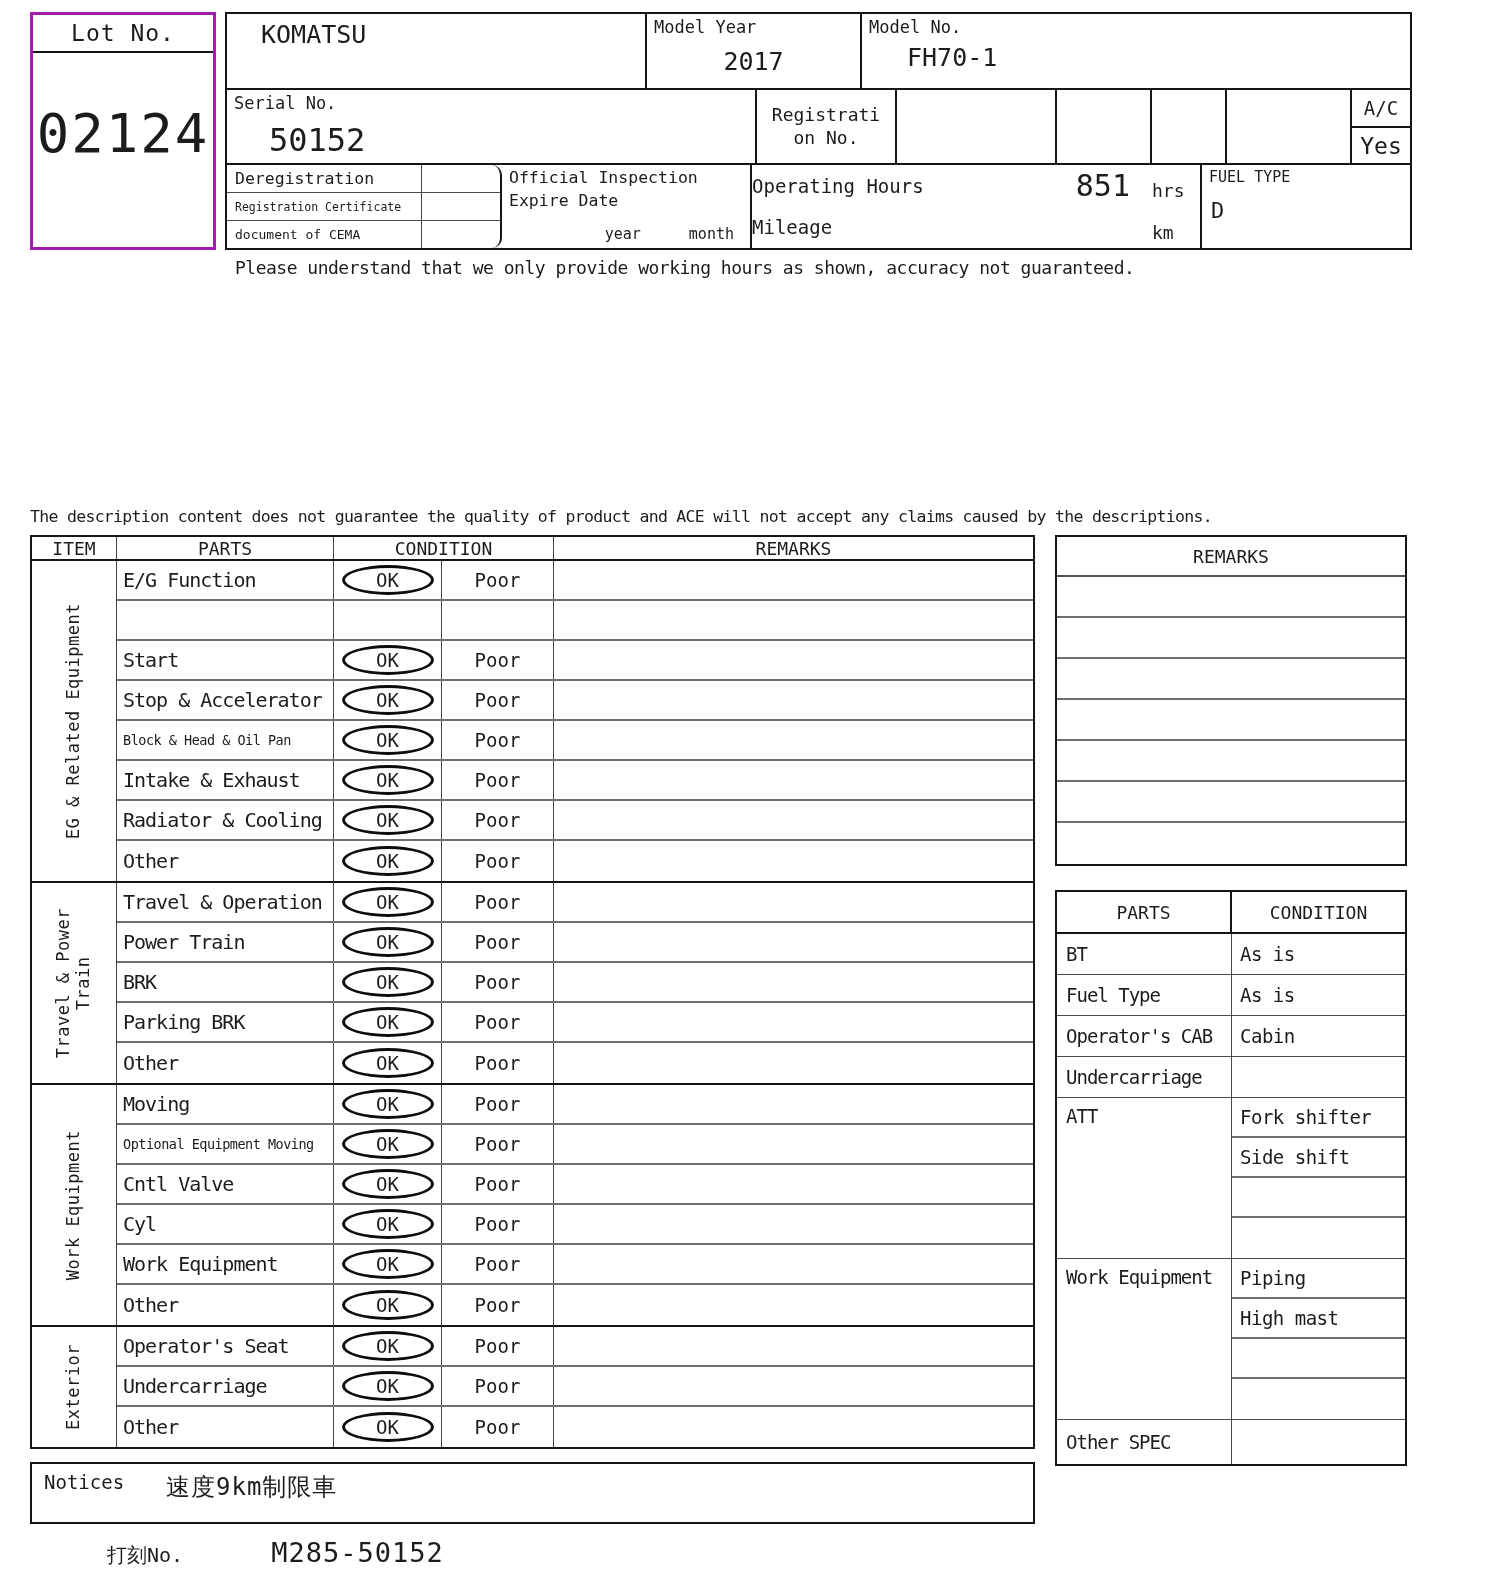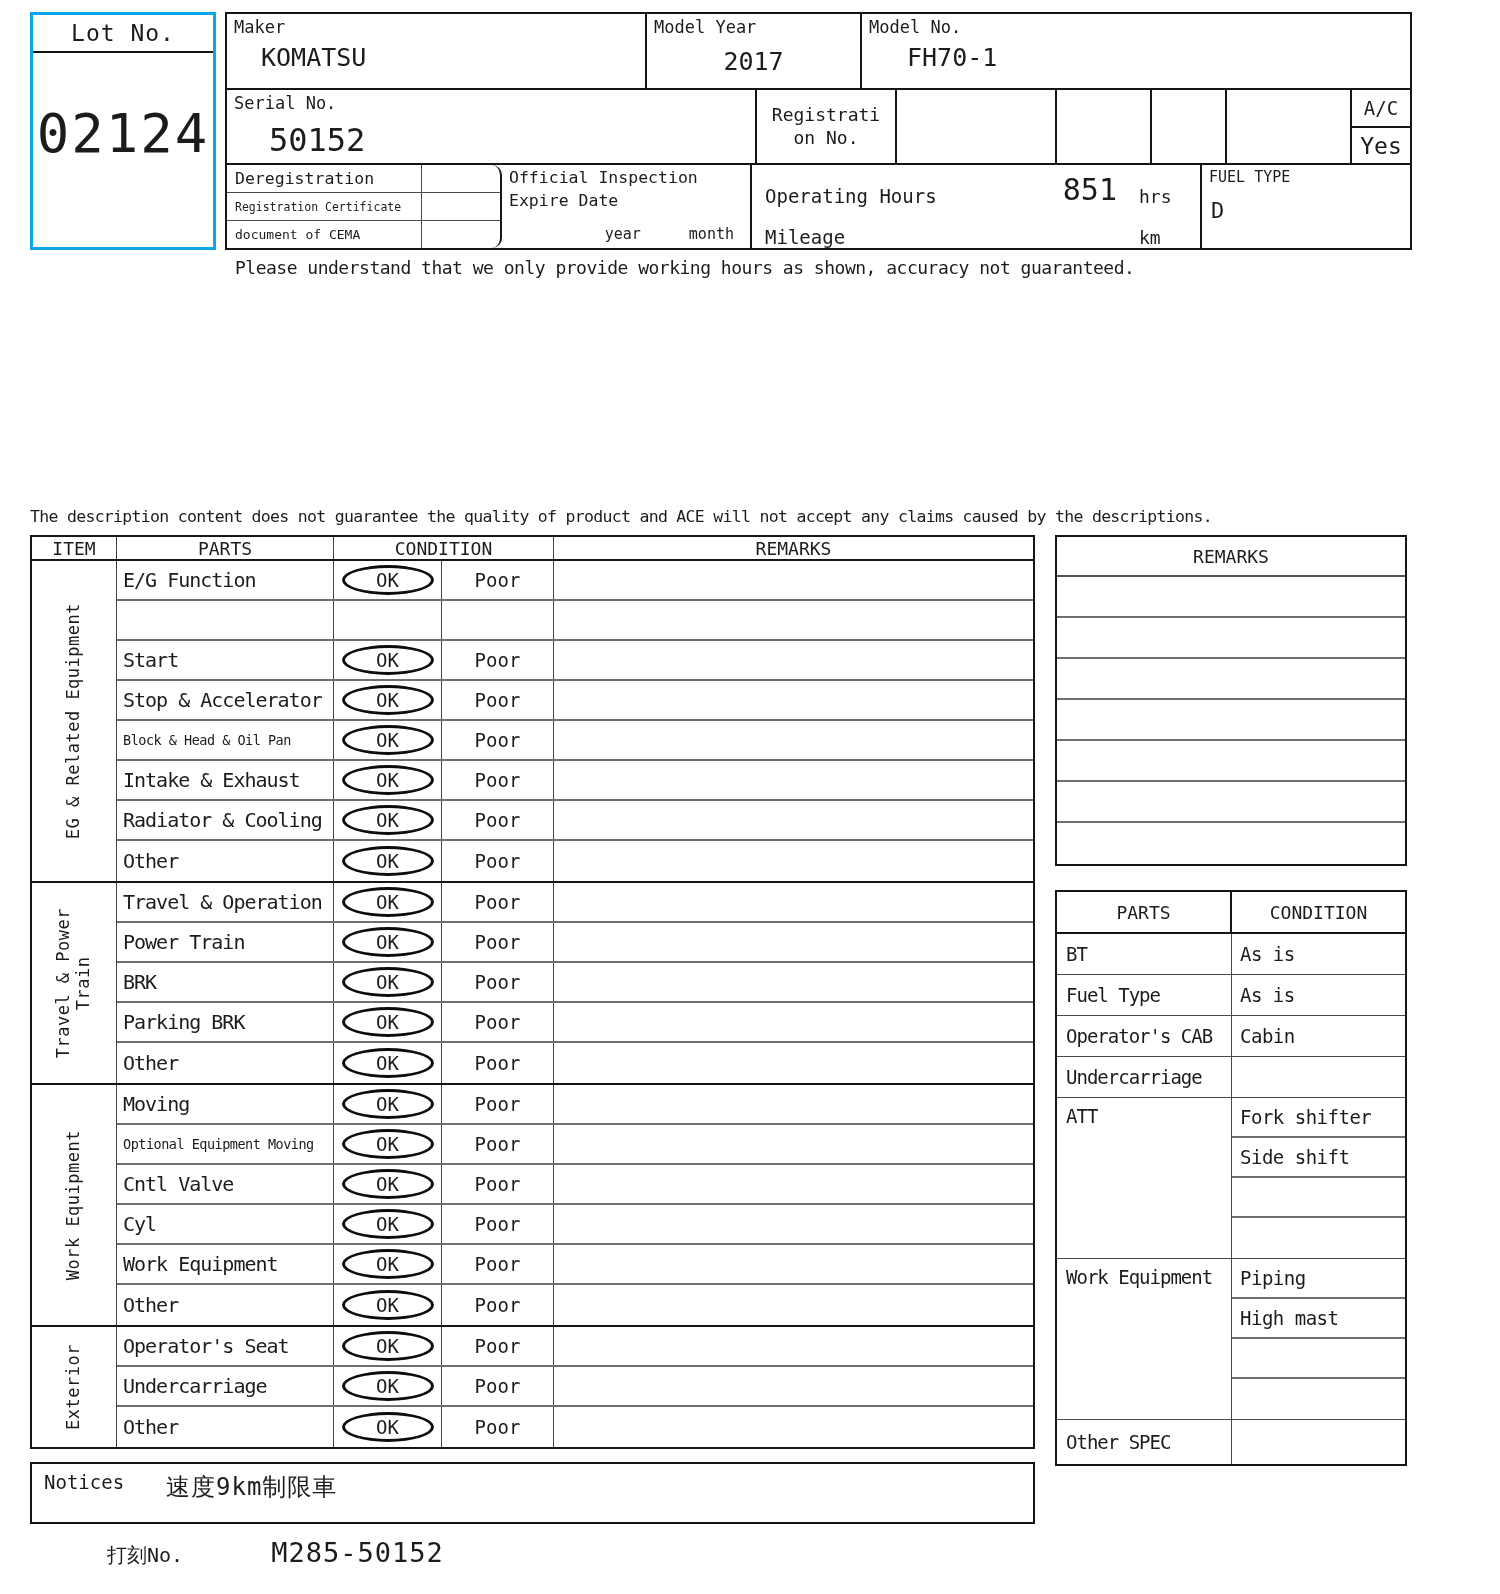--- a/index.html
+++ b/index.html
@@ -2,21 +2,21 @@
 <html><head>
 <meta charset="utf-8">
 <style>
   html,body{margin:0;padding:0;background:#ffffff;}
   body{width:1500px;height:1594px;overflow:hidden;position:relative;
        font-family:"DejaVu Sans Mono","Liberation Mono",monospace;color:#1c1c1c;}
   .page{position:absolute;inset:0;background:#ffffff;}
 
   
   .lot-box{position:absolute;left:30px;top:12px;width:186px;height:238px;
-           border:3px solid #0ea5e9;box-sizing:border-box;}
+           border:3px solid #a21caf;box-sizing:border-box;}
   .lot-label{height:36px;border-bottom:2px solid #161616;display:flex;align-items:center;
              justify-content:center;font-size:23px;letter-spacing:1px;}
   .lot-value{height:160px;display:flex;align-items:center;justify-content:center;
              font-size:54px;letter-spacing:2px;}
 
   
   .head-table{position:absolute;left:225px;top:12px;width:1187px;height:238px;
               border:2px solid #161616;box-sizing:border-box;display:flex;flex-direction:column;background:#fff;}
   .hrow{display:flex;box-sizing:border-box;}
   .hrow-a{height:76px;border-bottom:2px solid #161616;}
@@ -42,21 +42,21 @@
   .dereg-row{display:flex;flex:1;border-bottom:1px solid #4a4a4a;box-sizing:border-box;}
   .dereg-row:last-child{border-bottom:none;}
   .dereg-label{width:195px;border-right:1px solid #4a4a4a;display:flex;align-items:center;
                padding-left:8px;box-sizing:border-box;white-space:nowrap;}
   .dereg-label.f1{font-size:16.5px;} .dereg-label.f2{font-size:11.5px;} .dereg-label.f3{font-size:13px;}
   .dereg-box{flex:1;}
   .c-inspect{width:250px;}
   .c-inspect .insp-l{font-size:16.5px;padding:3px 0 0 7px;line-height:1.2;white-space:nowrap;}
   .ym-line{position:absolute;bottom:5px;right:16px;font-size:15px;display:flex;gap:48px;}
   .c-ophours{width:450px;display:flex;flex-direction:column;}
-  .oph-line{flex:1;display:flex;align-items:flex-end;padding:0 13px;box-sizing:border-box;}
+  .oph-line{flex:1;display:flex;align-items:center;padding:0 0;box-sizing:border-box;}
   .oph-label{font-size:19px;flex:1;white-space:nowrap;}
   .oph-value{font-size:30px;}
   .oph-unit{width:70px;font-size:18px;padding-left:22px;box-sizing:border-box;margin-top:10px;}
   .c-fuel{flex:1;}
   .c-fuel .hvalue{padding:12px 0 0 9px;font-size:22px;}
 
   .note-line{position:absolute;left:235px;top:257px;font-size:18px;letter-spacing:-0.5px;white-space:nowrap;}
   .disclaimer-line{position:absolute;left:30px;top:507px;font-size:16.5px;letter-spacing:-0.7px;white-space:nowrap;}
 
   
@@ -126,21 +126,20 @@
 <div class="page">
 
   <div class="lot-box">
     <div class="lot-label">Lot No.</div>
     <div class="lot-value">02124</div>
   </div>
 
   <div class="head-table">
     <div class="hrow hrow-a">
       <div class="hcell c-maker">
-        <div class="hlabel">Maker</div>
         <div class="hvalue">KOMATSU</div>
       </div>
       <div class="hcell c-myear">
         <div class="hlabel">Model Year</div>
         <div class="hvalue">2017</div>
       </div>
       <div class="hcell c-mno">
         <div class="hlabel">Model No.</div>
         <div class="hvalue">FH70-1</div>
       </div>

